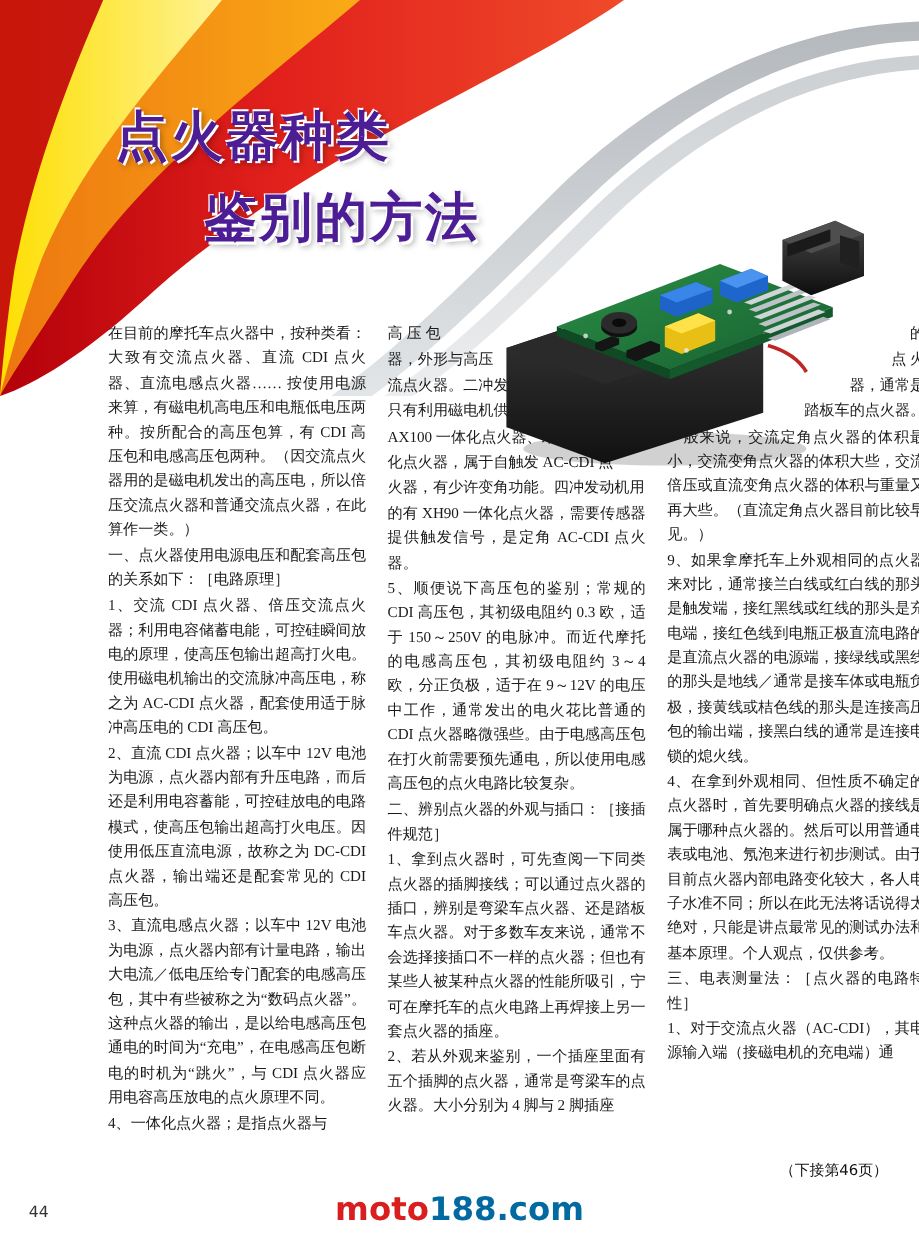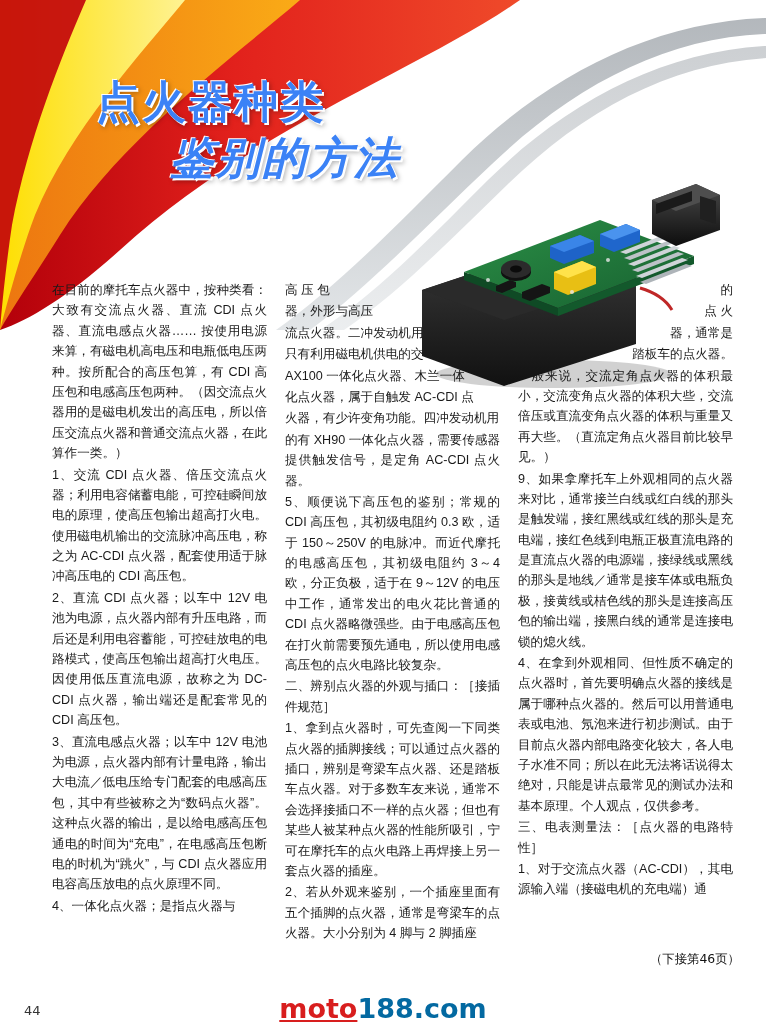--- a/index.html
+++ b/index.html
@@ -31,30 +31,30 @@
     left: 96px;
     top: 74px;
     width: 430px;
     z-index: 6;
   }
   .title-line {
     font-family: "DejaVu Sans", "Liberation Sans", sans-serif;
     font-weight: bold;
     font-size: 44px;
     letter-spacing: 2px;
-    color: #3b82f6;
+    color: #4c1d95;
     line-height: 1.28;
     text-shadow:
        2px 2px 0 #ffffff,
       -1px -1px 0 #ffffff,
        3px 3px 5px rgba(0,0,0,0.35);
+    margin-top: 12px;
   }
   .title-line.second {
     margin-left: 74px;
-    font-style: italic;
   }
 
   
   .photo {
     position: absolute;
     left: 404px;
     top: 160px;
     width: 320px;
     height: 240px;
     z-index: 5;
@@ -62,27 +62,28 @@
 
   
   .content {
     position: absolute;
     left: 0; top: 268px;
     width: 766px;
     height: 714px;
   }
   .col {
     position: absolute;
-    top: 12px;
+    top: 0;
     width: 215px;
     font-size: 12.6px;
     line-height: 1.62;
     color: #1a1a1a;
     text-align: justify;
-    font-family: Liberation Sans, sans-serif;
+    font-family: Liberation Serif, serif;
+    margin-left: 38px;
   }
   .col p { margin: 0 0 1px 0; text-indent: 0; }
   .col-1 { left: 52px; }
   .col-2 { left: 285px; }
   .col-3 { left: 518px; }
 
   .para-indent { text-indent: 25px; }
 
   
   .footer {
@@ -100,27 +101,27 @@
   .brand {
     position: absolute;
     left: 0; bottom: 8px;
     width: 766px;
     text-align: center;
     font-family: "DejaVu Sans", "Liberation Sans", sans-serif;
     font-weight: bold;
     font-size: 27px;
     letter-spacing: 0px;
   }
-  .brand .b-red { color: #d81e1e; text-decoration: underline; }
+  .brand .b-red { color: #d81e1e; }
   .brand .b-blue { color: #0369a1; }
 
   .contnote {
     position: absolute;
     right: 26px;
-    bottom: 64px;
+    bottom: 48px;
     font-size: 12.4px;
     color: #111;
     margin-left: 17px;
   }
 </style>
 </head>
 <body>
 
 <div class="topband">
   <svg width="766" height="330" viewBox="0 0 766 330" xmlns="http://www.w3.org/2000/svg">
@@ -233,20 +234,21 @@
     <path d="M296,36 L312,41 L312,64 L296,59 Z" fill="#202020"></path>
 
     <path d="M236,128 C250,132 262,140 268,150" stroke="#b81010" stroke-width="3" fill="none" opacity="0.9"></path>
   </svg>
 </div>
 
 <div class="content">
 
   <div class="col col-1">
     <p class="para-indent">在目前的摩托车点火器中，按种类看：大致有交流点火器、直流 CDI 点火器、直流电感点火器…… 按使用电源来算，有磁电机高电压和电瓶低电压两种。按所配合的高压包算，有 CDI 高压包和电感高压包两种。（因交流点火器用的是磁电机发出的高压电，所以倍压交流点火器和普通交流点火器，在此算作一类。）</p>
+    <p class="para-indent">一、点火器使用电源电压和配套高压包的关系如下：［电路原理］</p>
     <p class="para-indent">1、交流 CDI 点火器、倍压交流点火器；利用电容储蓄电能，可控硅瞬间放电的原理，使高压包输出超高打火电。使用磁电机输出的交流脉冲高压电，称之为 AC-CDI 点火器，配套使用适于脉冲高压电的 CDI 高压包。</p>
     <p class="para-indent">2、直流 CDI 点火器；以车中 12V 电池为电源，点火器内部有升压电路，而后还是利用电容蓄能，可控硅放电的电路模式，使高压包输出超高打火电压。因使用低压直流电源，故称之为 DC-CDI 点火器，输出端还是配套常见的 CDI 高压包。</p>
     <p class="para-indent">3、直流电感点火器；以车中 12V 电池为电源，点火器内部有计量电路，输出大电流／低电压给专门配套的电感高压包，其中有些被称之为“数码点火器”。这种点火器的输出，是以给电感高压包通电的时间为“充电”，在电感高压包断电的时机为“跳火”，与 CDI 点火器应用电容高压放电的点火原理不同。</p>
     <p class="para-indent">4、一体化点火器；是指点火器与</p>
   </div>
 
   <div class="col col-2">
     <p>高 压 包</p>
     <p>器，外形与高压</p>
     <p>流点火器。二冲发动机用的有</p>

